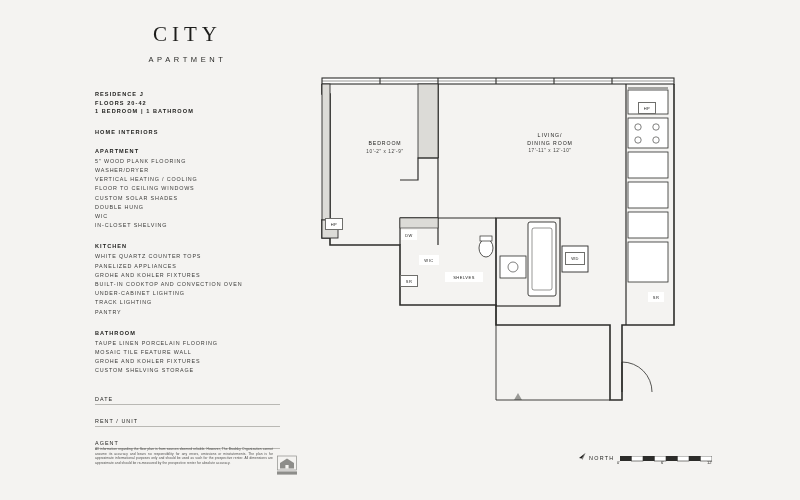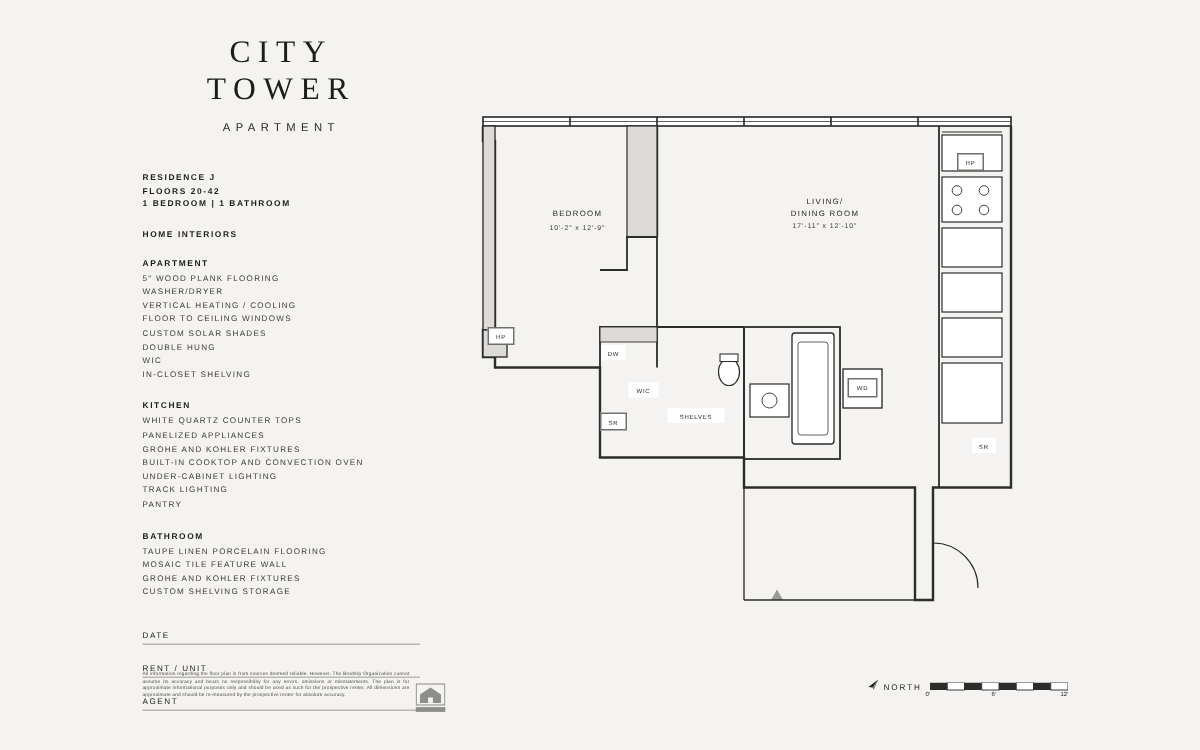--- a/index.html
+++ b/index.html
@@ -96,21 +96,20 @@
 </style>
 </head>
 <body>
 
 <div class="sheet">
 
   <div class="left">
 
     <div class="logo">
       <div class="l1">CITY</div>
-      <div class="l2">TOWER</div>
       <div class="l3">APARTMENT</div>
     </div>
 
     <div class="meta">
       <div>RESIDENCE J</div>
       <div>FLOORS 20-42</div>
       <div>1 BEDROOM  |  1 BATHROOM</div>
     </div>
 
     <div class="block">

